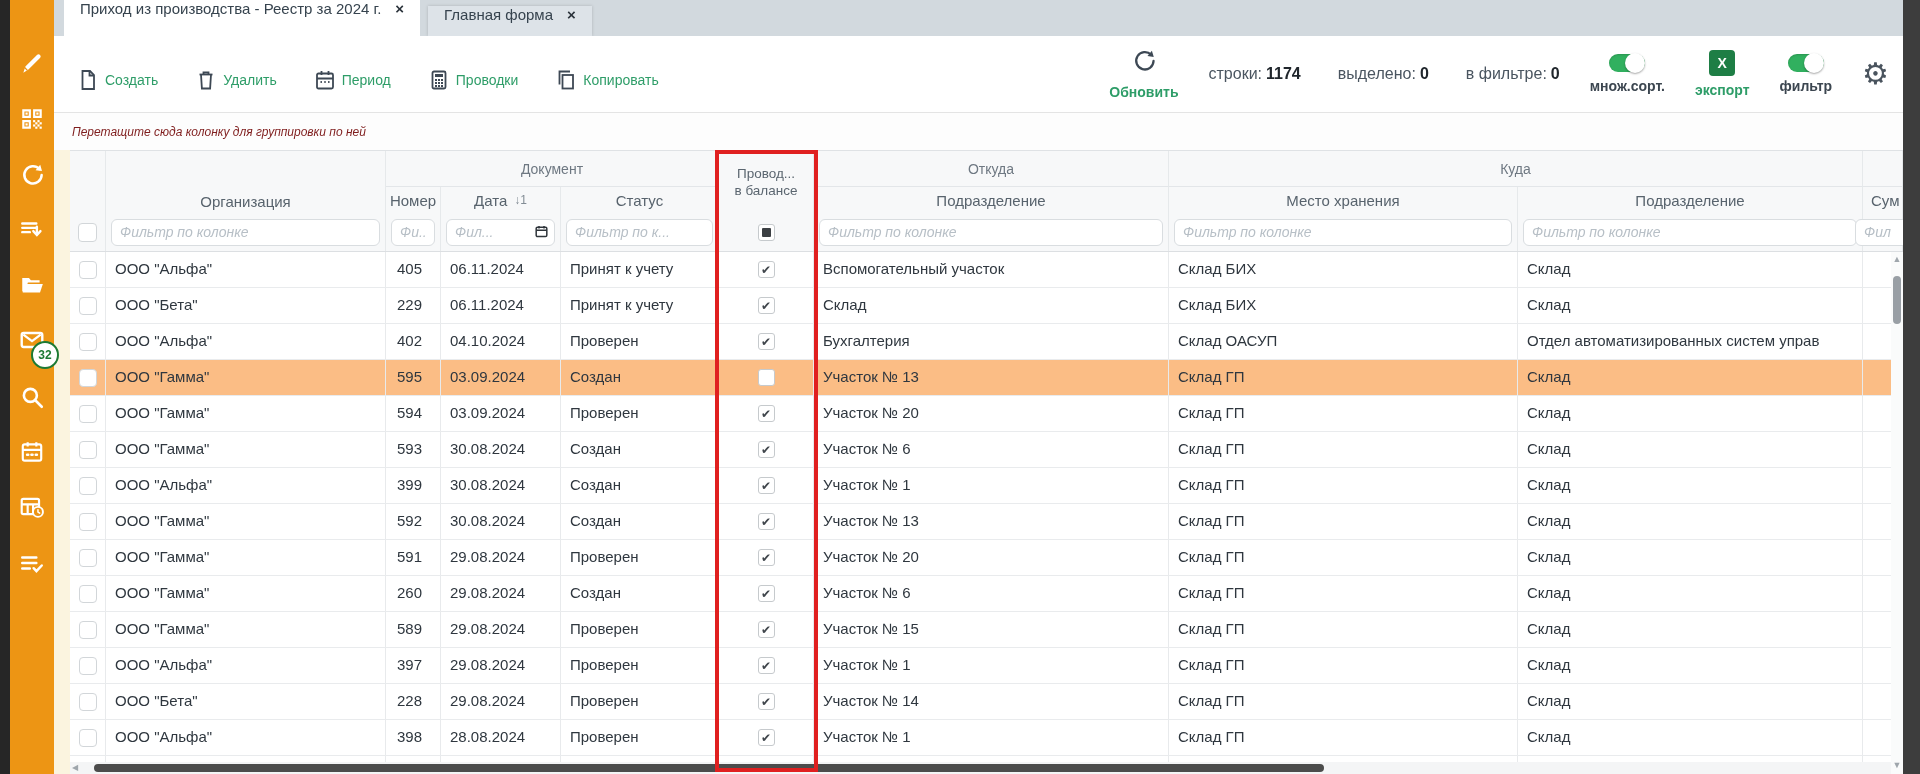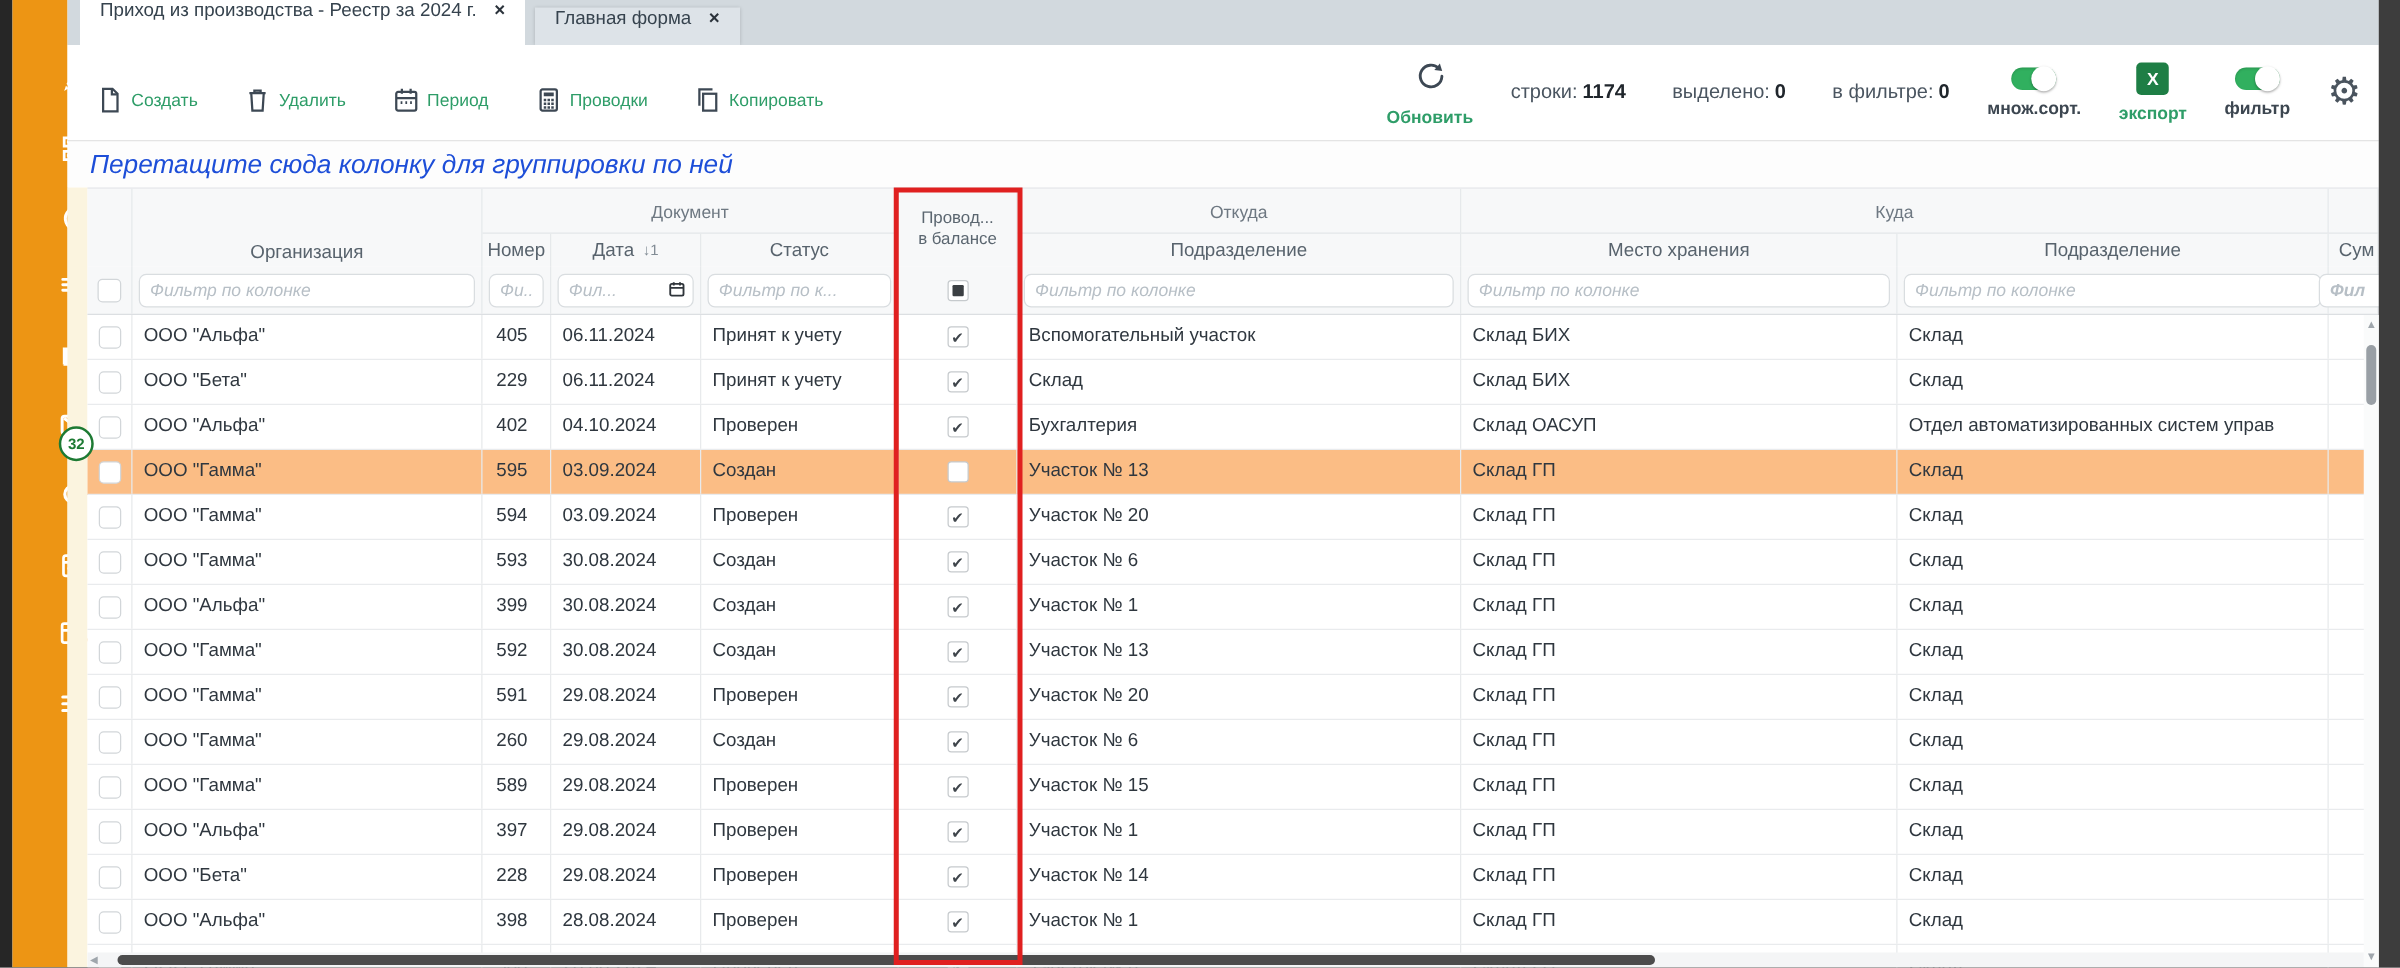--- a/index.html
+++ b/index.html
@@ -5,21 +5,21 @@
   html,body{margin:0;padding:0;background:#262626;}
   #app{position:relative;width:1920px;height:774px;overflow:hidden;background:#fff;
        font-family:"Liberation Sans",sans-serif;-webkit-font-smoothing:antialiased;}
 
   
   .edge-left{position:absolute;left:0;top:0;width:10px;height:774px;background:#262626;}
   .edge-right{position:absolute;left:1903px;top:0;width:17px;height:774px;background:#3d3d3d;}
 
   
   .sidebar{position:absolute;left:10px;top:0;width:44px;height:774px;background:#ED9514;}
-  .side-ic{position:absolute;left:16px;width:44px;height:30px;display:flex;justify-content:center;align-items:center;cursor:pointer;padding-left:12px;}
+  .side-ic{position:absolute;left:0;width:44px;height:30px;display:flex;justify-content:center;align-items:center;cursor:pointer;}
   .side-ic svg{display:block;}
   .badge{position:absolute;left:21px;top:16px;width:24px;height:24px;border-radius:50%;
          background:#fff;border:2px solid #1d7a33;color:#1d7a33;font-size:12px;font-weight:bold;
          display:flex;align-items:center;justify-content:center;z-index:6;}
 
   
   .tabbar{position:absolute;left:54px;top:0;width:1849px;height:36px;background:#d2d9de;
           display:flex;align-items:flex-end;padding-left:10px;box-sizing:border-box;}
   .tab{display:flex;align-items:flex-start;gap:14px;padding:0 16px;font-size:15px;color:#36434e;cursor:pointer;white-space:nowrap;}
   .tab.active{background:#fff;height:36px;}
@@ -40,21 +40,21 @@
   .tcol .lbl.green{color:#2E9D68;}
   .toggle{width:36px;height:18px;border-radius:9px;background:#31B05F;position:relative;box-shadow:inset 0 1px 2px rgba(0,0,0,.15);}
   .toggle .knob{position:absolute;right:0px;top:-1px;width:20px;height:20px;border-radius:50%;background:#fff;box-shadow:0 1px 2px rgba(0,0,0,.35);}
   .excel{width:26px;height:26px;border-radius:4px;background:#1E7E45;color:#fff;font-weight:bold;font-size:14px;
          display:flex;align-items:center;justify-content:center;}
   .gear{font-size:30px;color:#4a545e;cursor:pointer;line-height:1;}
 
   
   .groupbar{position:absolute;left:54px;top:112px;width:1849px;height:38px;background:#fdfdfd;
             border-top:1px solid #e4e4e4;box-sizing:border-box;display:flex;align-items:center;
-            padding-left:18px;font-style:italic;color:#1d4ed8;font-size:21px;}
+            padding-left:18px;font-style:italic;color:#7f1d1d;font-size:12px;}
   .cream{position:absolute;left:54px;top:150px;width:16px;height:624px;background:#fbf4df;}
 
   
   .table{position:absolute;left:70px;top:150px;width:1833px;border-top:1px solid #dfe2e5;box-sizing:content-box;}
   .grid{display:grid;grid-template-columns:36px 280px 55px 120px 158px 95px 355px 349px 345px 40px;}
   .hdr{background:#f7f8f9;}
   .hgrid{display:grid;grid-template-columns:36px 280px 55px 120px 158px 95px 355px 349px 345px 40px;
          grid-template-rows:36px 26px;}
   .hcell{border-right:1px solid #e6e9eb;overflow:hidden;white-space:nowrap;}
   .gcell{display:flex;align-items:center;justify-content:center;font-size:14px;color:#6e7882;
@@ -349,21 +349,21 @@
       <div class="fcell">
           <input placeholder="Фильтр по колонке" style="">
         </div>
       <div class="fcell">
           <input placeholder="Фильтр по колонке" style="">
         </div>
       <div class="fcell">
           <input placeholder="Фильтр по колонке" style="">
         </div>
       <div class="fcell" style="padding-right:0">
-          <input style="width: 60px; font-weight: bold;" placeholder="Фил">
+          <input style="width: 60px;" placeholder="Фил">
         </div>
     </div>
 
     <div>
         <div class="grid trow">
       <div class="cell ctr">
             <span class="cb"></span>
           </div>
       <div class="cell">ООО "Альфа"</div>
       <div class="cell num">405</div>

